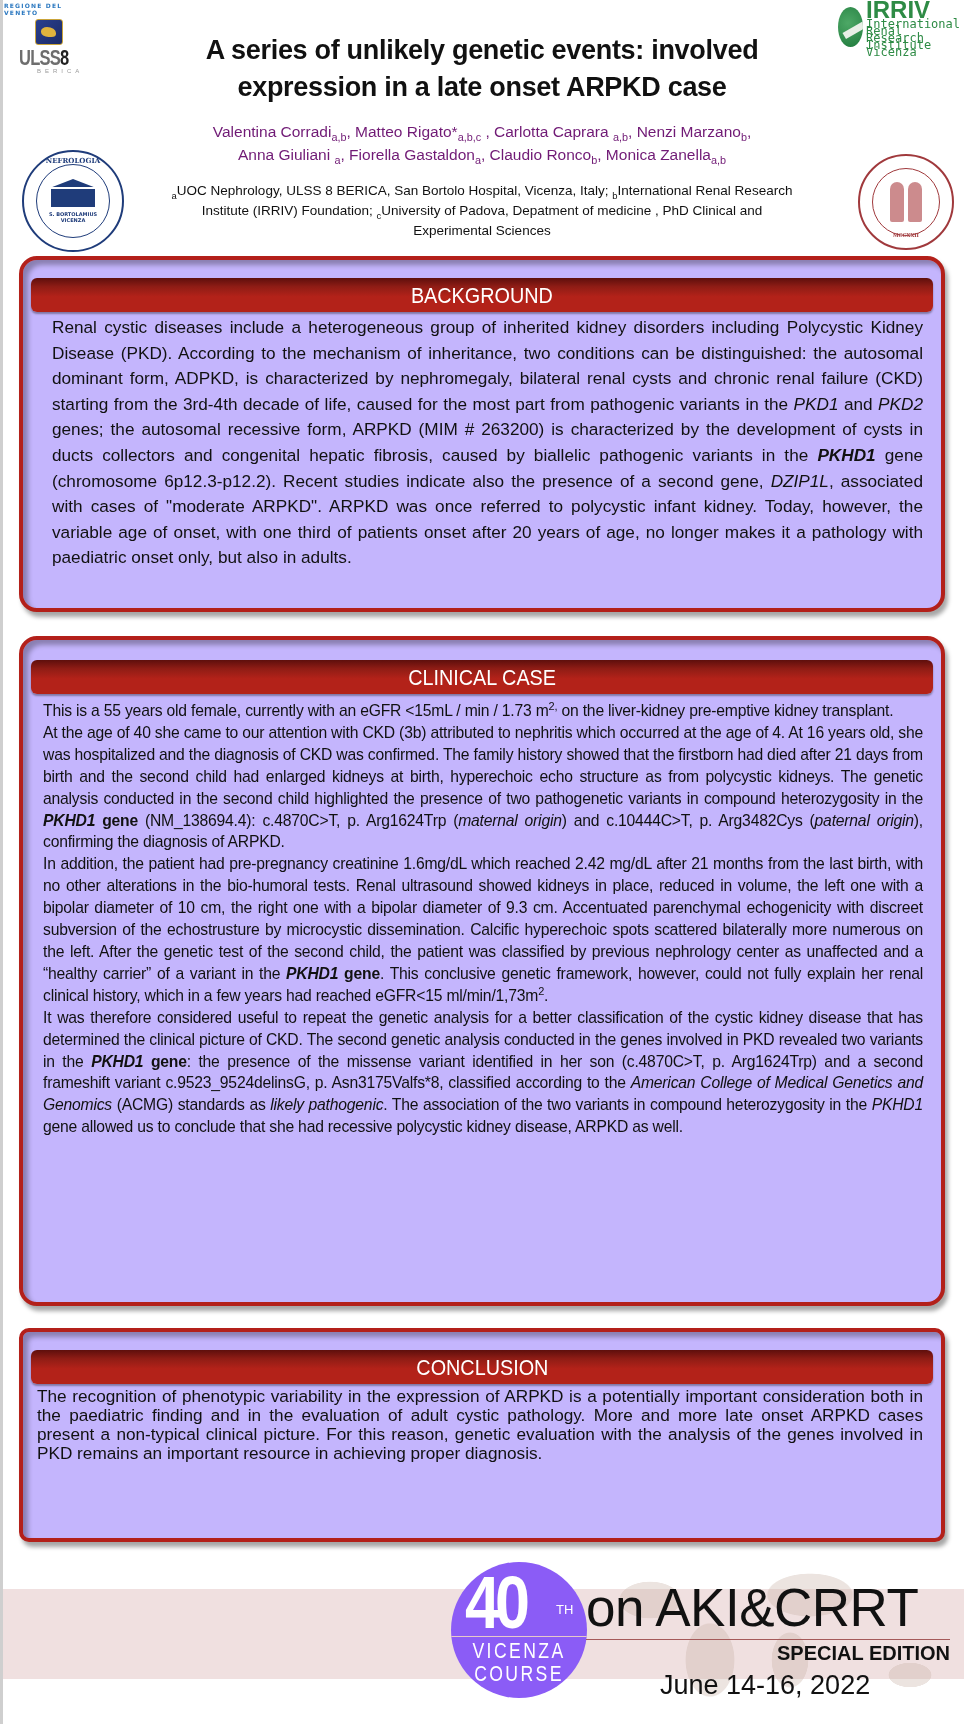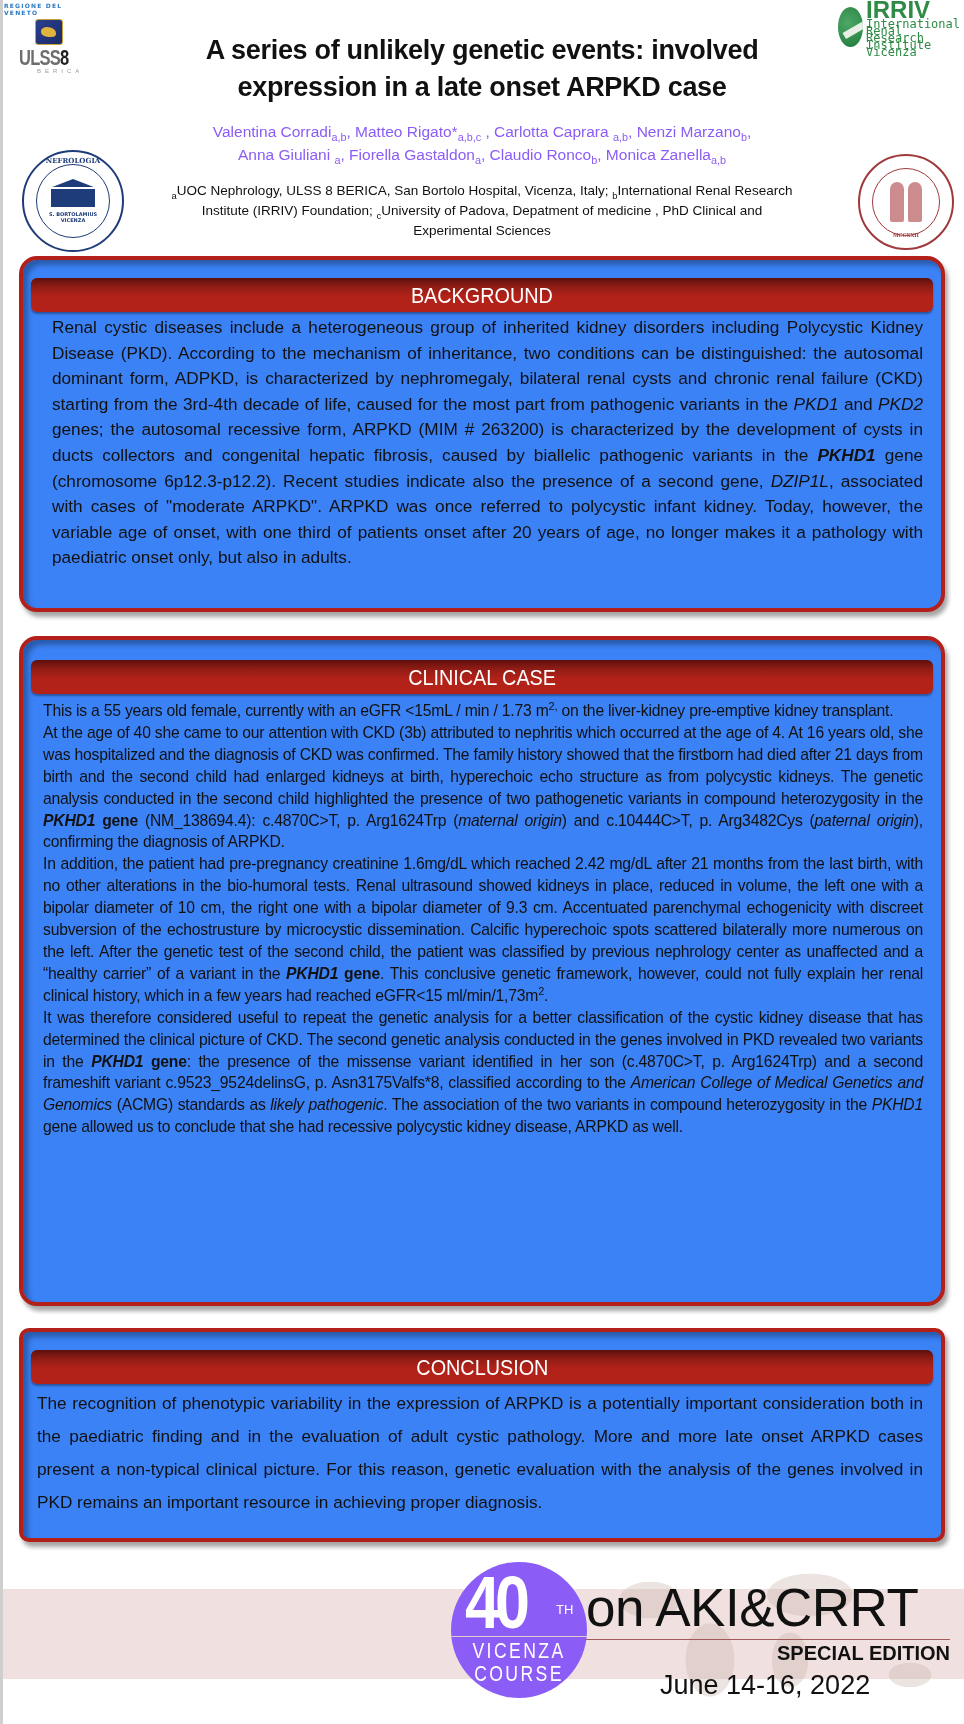--- a/index.html
+++ b/index.html
@@ -34,43 +34,43 @@
   .seal-nefro .bldg { width: 44px; height: 28px; background: linear-gradient(#1f3c7a 0 30%, #fff 30% 36%, #1f3c7a 36%); clip-path: polygon(50% 0, 100% 30%, 100% 100%, 0 100%, 0 30%); }
   .seal-nefro .lbl { font-size: 5px; color: #1f3c7a; font-weight: bold; margin-top: 4px; text-align: center; line-height: 6px; font-family: "DejaVu Sans", sans-serif; }
   .seal-nefro .ring { position: absolute; font-size: 7px; font-weight: bold; color: #1f3c7a; font-family: "DejaVu Serif", serif; }
   .seal-padova { left: 858px; top: 154px; width: 92px; height: 92px; border: 2px solid #a0393c; }
   .seal-padova .inner { width: 66px; height: 66px; border-radius: 50%; border: 1px solid #a0393c; display: flex; align-items: center; justify-content: center; gap: 4px; }
   .seal-padova .fig { width: 14px; height: 40px; background: #b75a5c; border-radius: 7px 7px 2px 2px; opacity: .7; }
   .seal-padova .ring { position: absolute; font-size: 7px; color: #a0393c; font-family: "DejaVu Serif", serif; font-weight: bold; }
 
   
   .title { position: absolute; left: 140px; width: 684px; top: 32px; text-align: center; font-family: "Liberation Sans", sans-serif; font-weight: bold; font-size: 27px; line-height: 37px; color: #111; letter-spacing: -0.3px; }
-  .authors { position: absolute; left: 150px; width: 664px; top: 120px; text-align: center; font-size: 15.5px; line-height: 23px; color: #8b5cf6; }
+  .authors { position: absolute; left: 150px; width: 664px; top: 120px; text-align: center; font-size: 15.5px; line-height: 23px; color: #701a75; }
   .affil { position: absolute; left: 140px; width: 684px; top: 181px; text-align: center; font-size: 13.5px; line-height: 20px; color: #111; }
   sub, sup { font-size: 70%; line-height: 0; }
 
   
   .section {
     position: absolute; left: 19px; width: 926px;
     border: 4px solid #b3201a; border-radius: 18px; box-sizing: border-box;
-    background: #3b82f6;
+    background: #c4b5fd;
     box-shadow: 3px 5px 4px rgba(0,0,0,0.35), inset 5px 5px 5px rgba(0,0,0,0.30);
   }
   .sec-bar {
     position: absolute; left: 8px; right: 8px; height: 34px; border-radius: 6px;
     background: linear-gradient(#5e0f0c 0%, #8e1c15 25%, #b32219 55%, #b32219 100%);
     box-shadow: 0 2px 2px rgba(0,0,0,0.35);
     color: #fff; text-align: center; font-size: 22px; line-height: 36px;
     font-family: "Liberation Sans", sans-serif; transform-origin: center;
   }
   .sec-bar span { display: inline-block; transform: scaleX(0.9); }
   .sec-body { position: absolute; text-align: justify; color: #111; }
   .bg-body { left: 29px; right: 18px; top: 55px; font-family: "Liberation Sans", sans-serif; font-size: 17.2px; line-height: 25.6px; }
   .cc-body { left: 20px; right: 18px; top: 60px; font-size: 15.7px; line-height: 21.9px; font-family: "Liberation Sans Narrow", "Liberation Sans", sans-serif; letter-spacing: -0.2px; }
-  .cn-body { left: 14px; right: 18px; top: 55px; font-family: "Liberation Sans", sans-serif; font-size: 17.2px; line-height: 33px; }
+  .cn-body { left: 14px; right: 18px; top: 55px; font-family: "Liberation Sans", sans-serif; font-size: 17.2px; line-height: 19px; }
   .cc-body p, .bg-body p, .cn-body p { margin: 0; }
 
   
   .footer-band { position: absolute; left: 3px; top: 1589px; width: 961px; height: 90px; background: #f0e0e0; }
   .footer-map { position: absolute; left: 560px; top: 1550px; width: 400px; height: 160px; opacity: .35;
     background:
       radial-gradient(ellipse 50px 30px at 90px 50px, #c9b3a8 60%, transparent 62%),
       radial-gradient(ellipse 40px 60px at 150px 110px, #c9b3a8 60%, transparent 62%),
       radial-gradient(ellipse 70px 35px at 250px 45px, #c9b3a8 60%, transparent 62%),
       radial-gradient(ellipse 30px 45px at 230px 110px, #c9b3a8 60%, transparent 62%),

